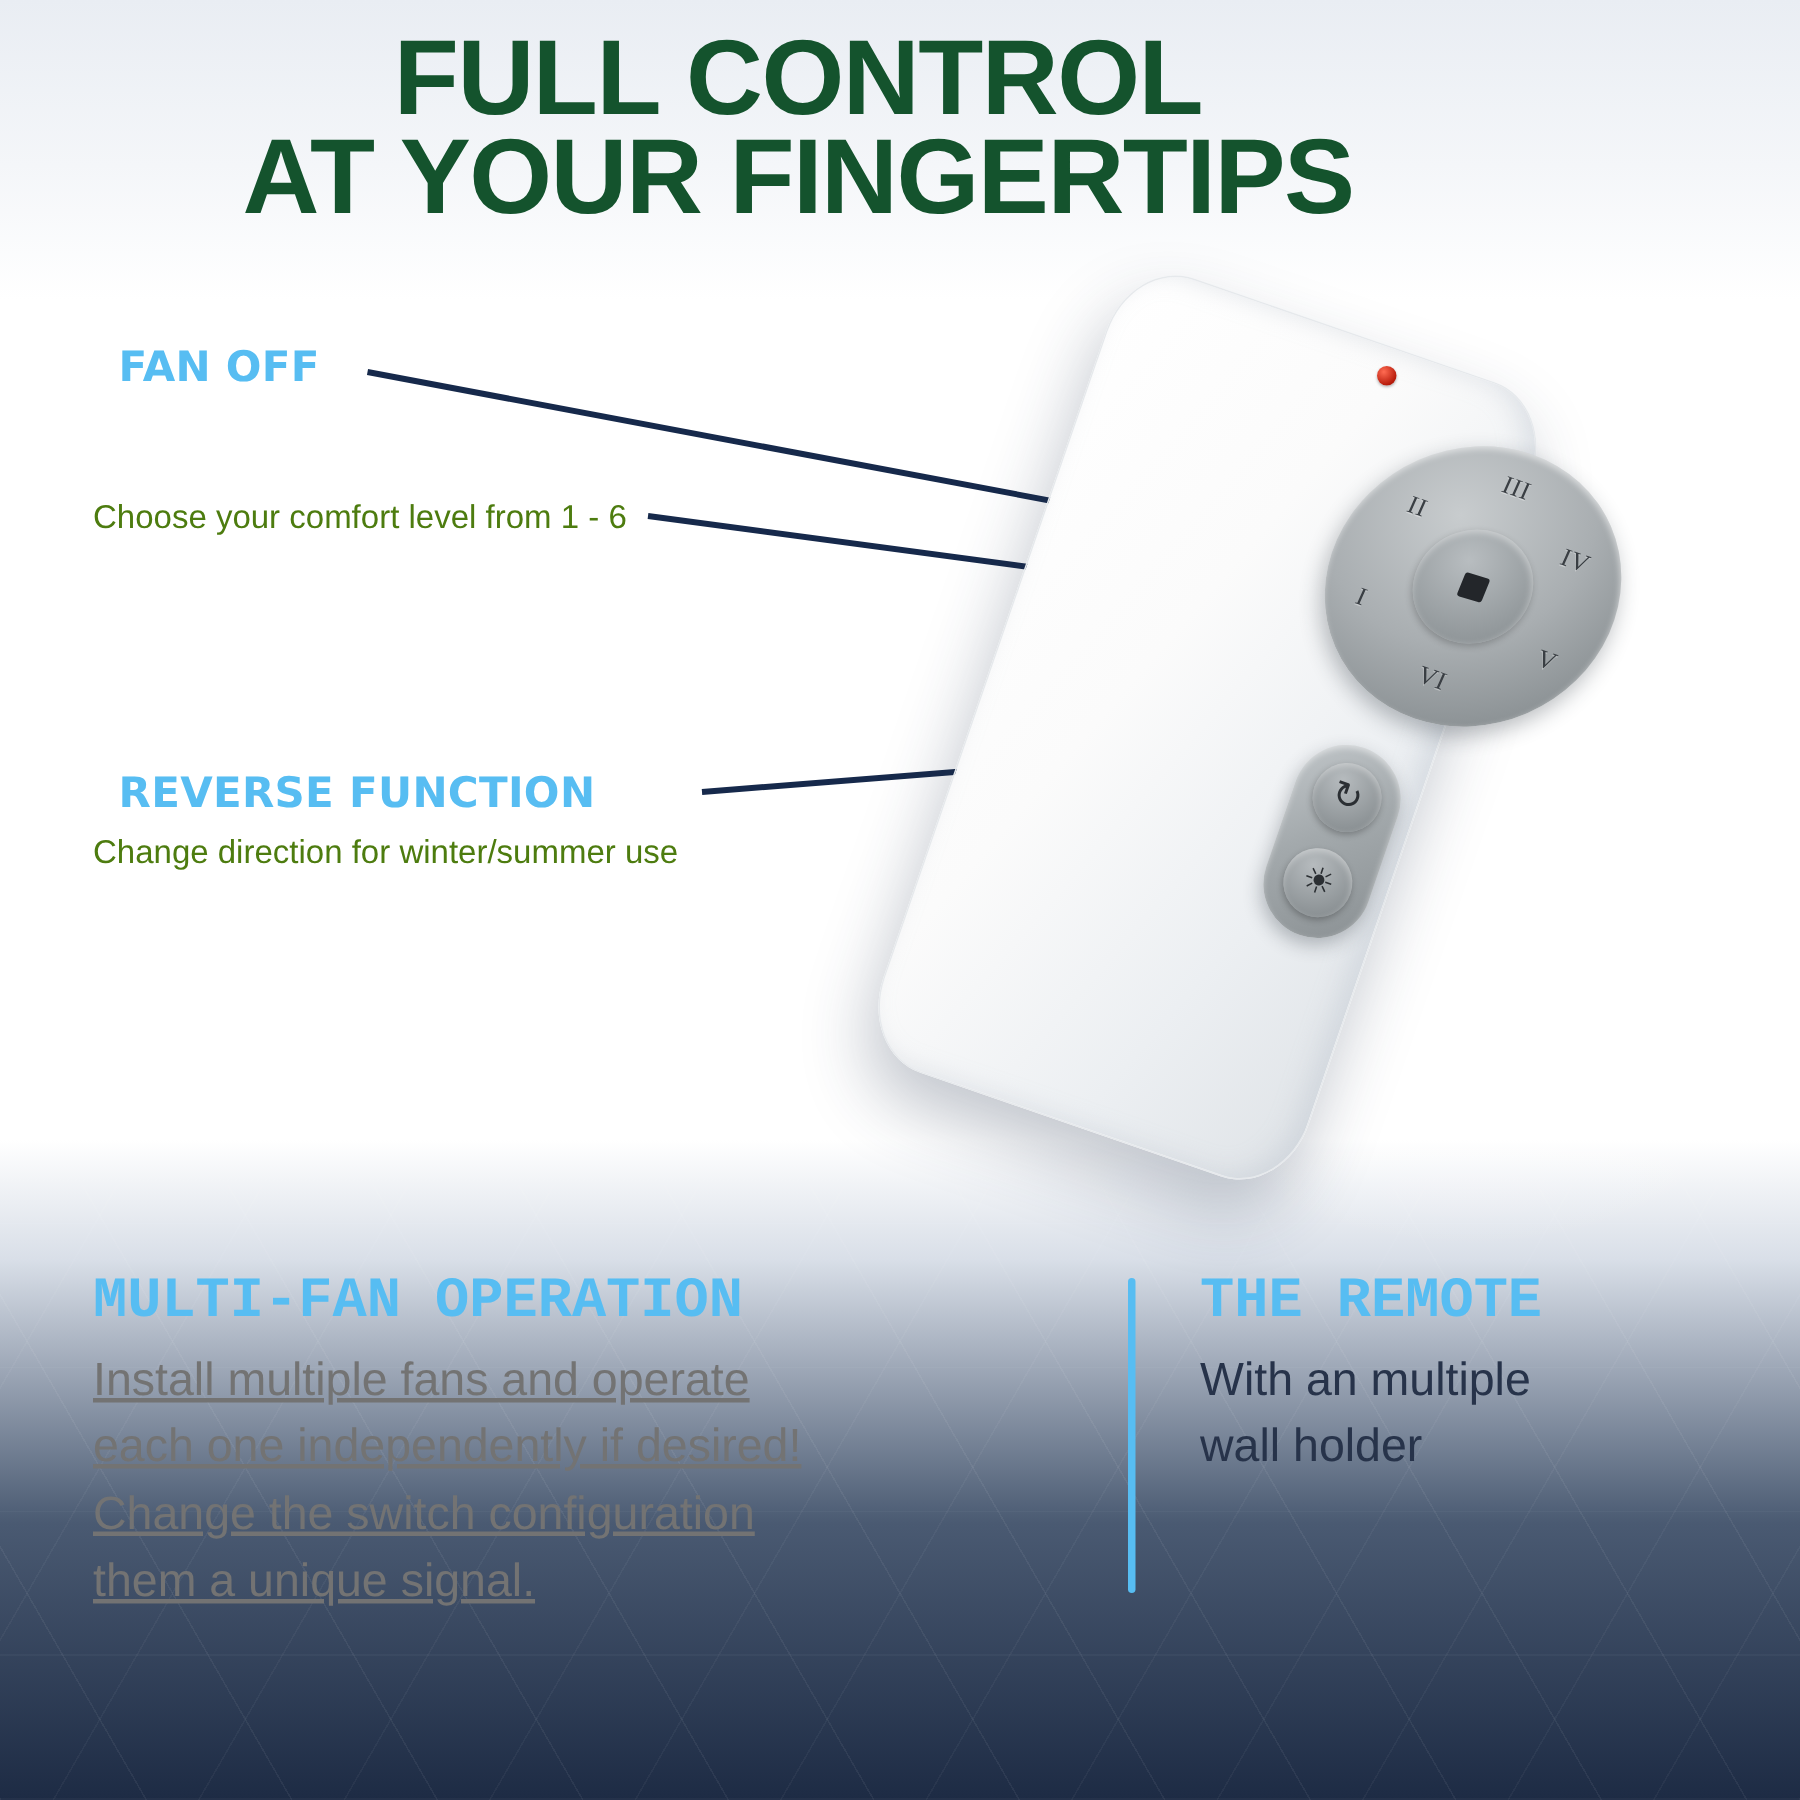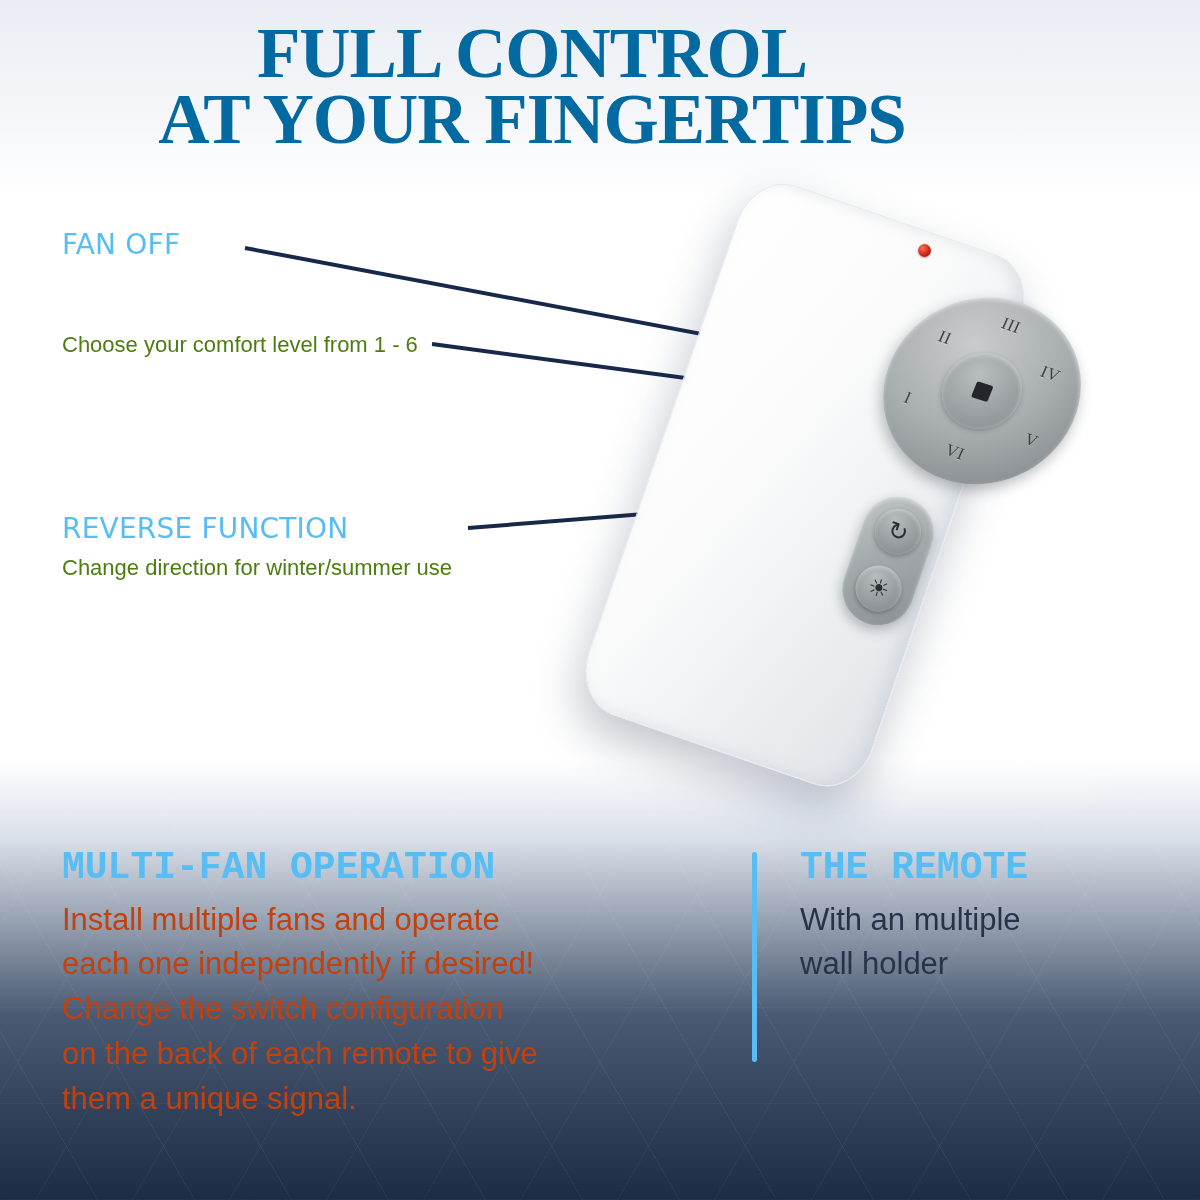--- a/index.html
+++ b/index.html
@@ -36,41 +36,42 @@
   #bg-glow {
     position: absolute; left: 600px; top: 120px; width: 760px; height: 760px;
     background: radial-gradient(circle at 50% 50%, rgba(255,255,255,.95) 0%, rgba(255,255,255,0) 62%);
     pointer-events: none;
   }
 
   
   #headline {
     position: absolute; left: 0; top: 20px; width: 1064px;
     text-align: center;
-    color: #0369a1;
+    color: #14532d;
     font-weight: 800;
     font-size: 71px;
     line-height: .93;
     letter-spacing: -1px;
     text-transform: uppercase;
-    font-family: Liberation Serif, serif;
+    font-family: Liberation Sans, sans-serif;
   }
   #headline .l1 { display: block; font-size: 71px; }
   #headline .l2 { display: block; font-size: 71px; }
 
   
   .callout { position: absolute; }
   .callout .c-title {
     color: #57bdf2;
-    font-weight: 400;
+    font-weight: 700;
     font-size: 28px;
     letter-spacing: .2px;
     text-transform: uppercase;
     font-family: "DejaVu Sans", "Liberation Sans", sans-serif;
     white-space: nowrap;
+    margin-left: 17px;
   }
   .callout .c-body {
     color: #4d7c0f;
     font-size: 22px;
     line-height: 1.35;
     margin-top: 8px;
     font-family: "Liberation Sans", sans-serif;
   }
 
   #callout-fan-off   { left: 62px; top: 228px; }
@@ -179,21 +180,21 @@
     text-transform: uppercase;
     font-family: Liberation Mono, monospace;
   }
   .panel-body {
     color: #ffffff;
     font-size: 31px;
     line-height: 1.45;
     margin-top: 10px;
     font-family: "Liberation Sans", sans-serif;
   }
-  #panel-left .panel-body { color: #c2410c; }
+  #panel-left .panel-body { color: #737373; text-decoration: underline; }
   #panel-right .panel-body { color: #27334a; }
   .panel-body span { display: block; }
 </style>
 </head>
 <body>
 
 <div id="bg-top"></div>
 <div id="bg-mid"></div>
 <div id="bg-bottom"></div>
 <div id="bg-grid"></div>
@@ -260,21 +261,20 @@
 </div>
 
 <div id="panel-divider"></div>
 
 <div id="panel-left">
   <div class="panel-title">MULTI-FAN OPERATION</div>
   <div class="panel-body">
     <span>Install multiple fans and operate</span>
     <span>each one independently if desired!</span>
     <span>Change the switch configuration</span>
-    <span>on the back of each remote to give</span>
     <span>them a unique signal.</span>
   </div>
 </div>
 
 <div id="panel-right">
   <div class="panel-title">
     <div>THE REMOTE</div>
   </div>
   <div class="panel-body">
     <span>With an multiple</span>

